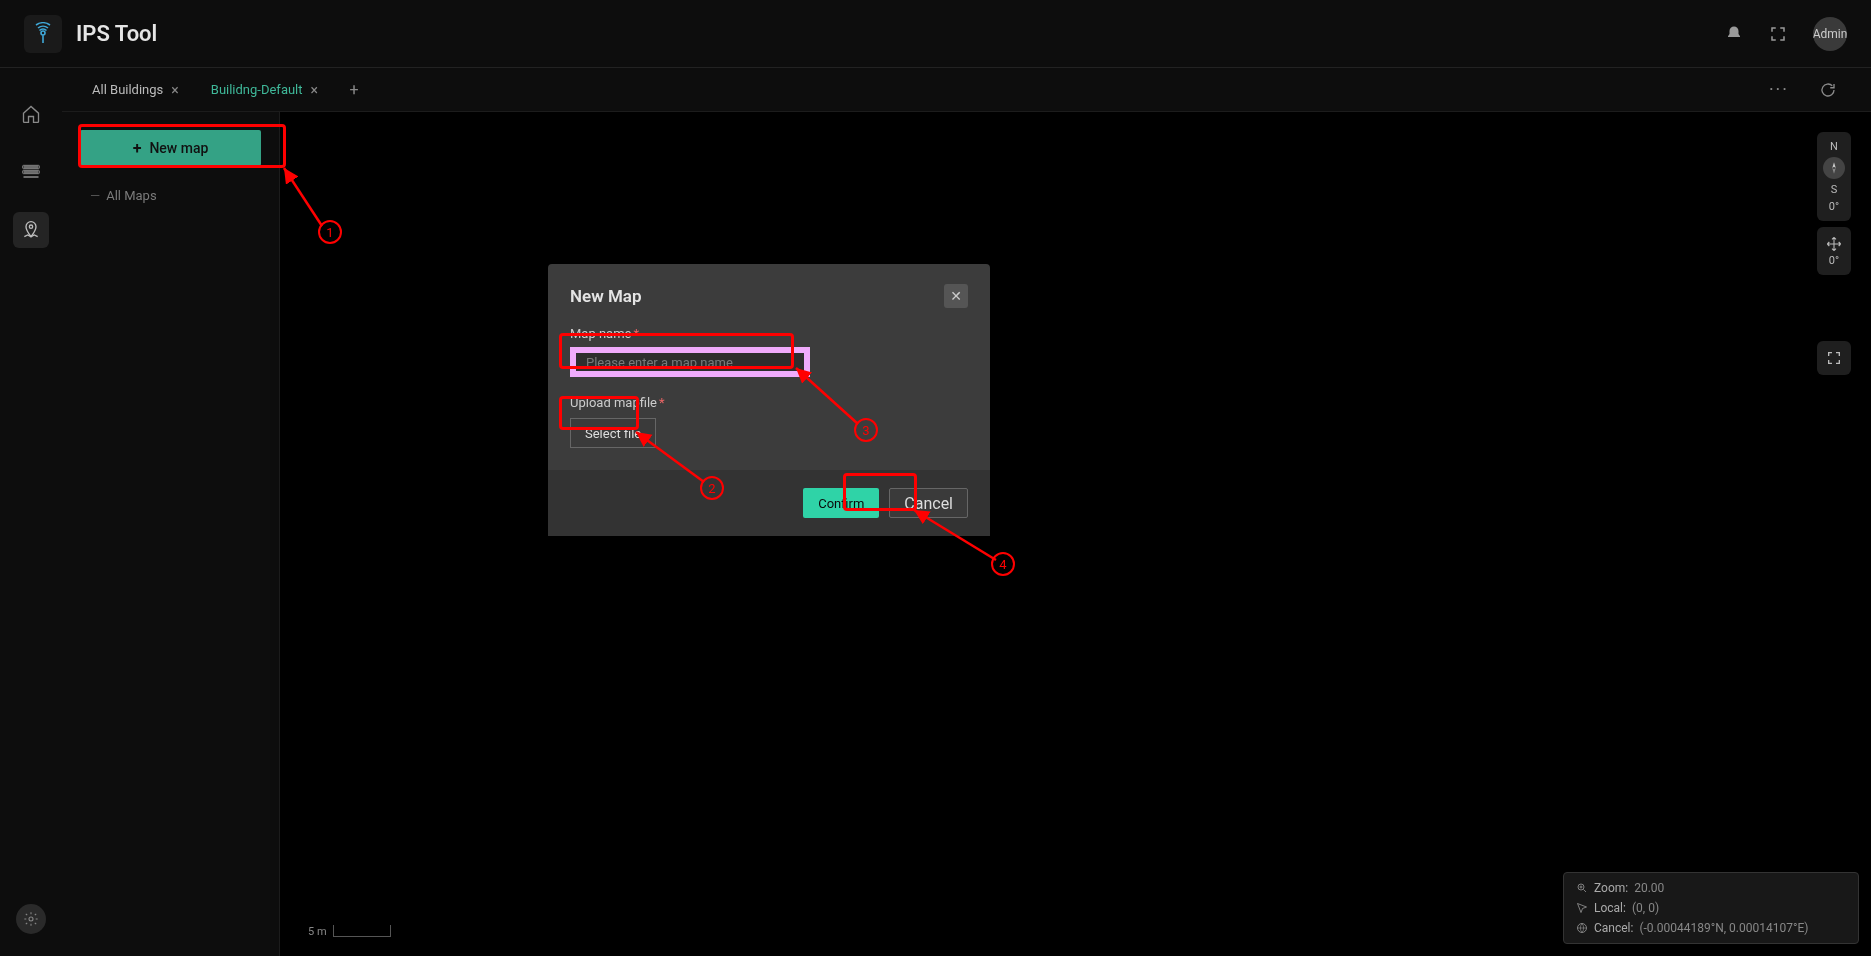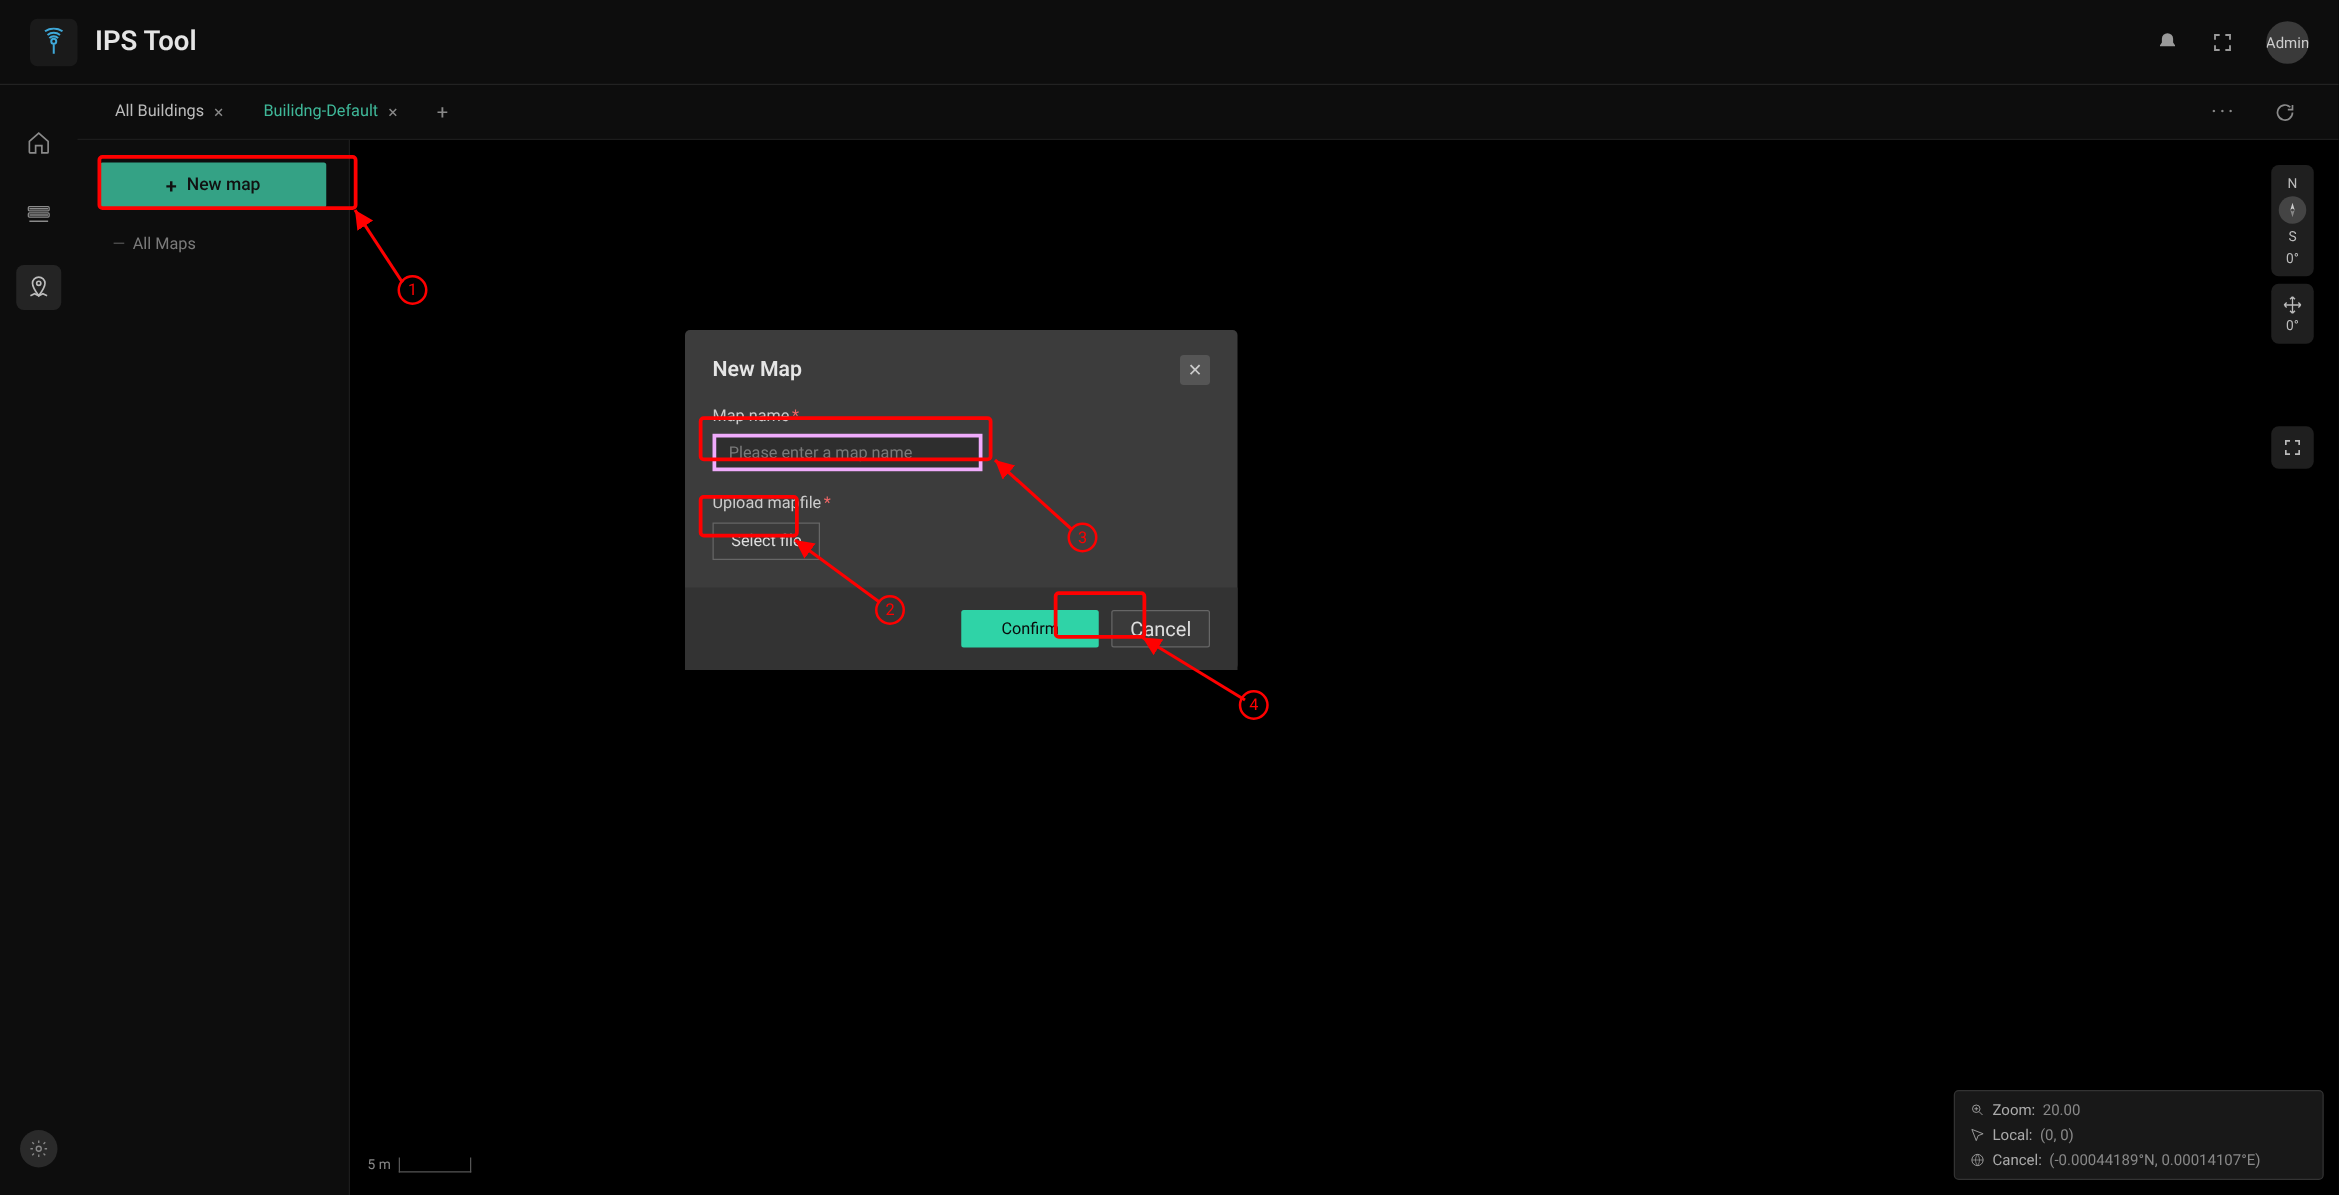--- a/index.html
+++ b/index.html
@@ -45,21 +45,21 @@
 .map-canvas { flex:1; position:relative; background:#000; }
 
 
 .map-ctrls { position:absolute; top:20px; right:20px; display:flex; flex-direction:column; align-items:center; gap:6px; }
 .ctrl-box { width:34px; background:#1f1f1f; border-radius:6px; padding:8px 0; display:flex; flex-direction:column; align-items:center; gap:4px; font-size:11px; color:#bbb; }
 .compass-circle { width:22px; height:22px; border-radius:50%; background:#444; display:flex; align-items:center; justify-content:center; }
 .ctrl-single { width:34px; height:48px; background:#1f1f1f; border-radius:6px; display:flex; flex-direction:column; align-items:center; justify-content:center; gap:2px; font-size:11px; color:#bbb; cursor:pointer; }
 .ctrl-square { width:34px; height:34px; background:#1f1f1f; border-radius:6px; display:flex; align-items:center; justify-content:center; cursor:pointer; color:#bbb; margin-top:60px; }
 
 
-.scale-bar { position:absolute; bottom:18px; left:14px; display:flex; align-items:center; }
+.scale-bar { position:absolute; bottom:18px; left:28px; display:flex; }
 .scale-label { font-size:11px; color:#888; margin-right:6px; }
 .scale-track { width:58px; height:12px; border:1px solid #555; border-top:none; }
 
 
 .info-panel { position:absolute; bottom:12px; right:12px; width:296px; background:rgba(25,25,25,0.95); border:1px solid #333; border-radius:4px; padding:8px 12px; font-size:12px; display:flex; flex-direction:column; gap:6px; }
 .info-row { display:flex; align-items:center; gap:6px; color:#999; }
 .info-key { color:#aaa; }
 .info-val { color:#888; }
 
 
@@ -67,25 +67,25 @@
 .insp-icon { color:#555; }
 
 
 .modal { position:absolute; top:264px; left:548px; width:442px; background:#3c3c3c; border-radius:4px; box-shadow:0 8px 30px rgba(0,0,0,0.6); }
 .modal-header { padding:20px 22px 14px; display:flex; align-items:center; }
 .modal-title { color:#e5e5e5; font-size:17px; font-weight:600; }
 .modal-close { margin-left:auto; width:24px; height:24px; background:#555; color:#ccc; border-radius:3px; display:flex; align-items:center; justify-content:center; cursor:pointer; font-size:14px; }
 .modal-body { padding:0 22px 22px; }
 .form-label { font-size:13px; color:#ccc; margin-top:4px; display:block; }
 .req { color:#e66; margin-left:2px; }
-.text-input { width:216px; height:30px; background:#2e2e2e; border:3px solid #f0abfc; padding:0 10px; color:#ddd; font-size:13px; margin-top:6px; }
+.text-input { width:240px; height:30px; background:#2e2e2e; border:6px solid #f0abfc; padding:0 10px; color:#ddd; font-size:13px; margin-top:6px; }
 .text-input::placeholder { color:#7a7a7a; }
 .select-file-btn { margin-top:8px; height:30px; padding:0 14px; background:#3a3a3a; border:1px solid #666; color:#ddd; font-size:13px; cursor:pointer; }
 .modal-footer { background:#333; padding:18px 22px; display:flex; justify-content:flex-end; gap:10px; }
-.btn-confirm { height:30px; padding:0 32px; background:#2fd3a7; border:none; color:#0a0a0a; font-size:13px; cursor:pointer; border-radius:2px; }
+.btn-confirm { height:30px; padding:0 15px; background:#2fd3a7; border:none; color:#0a0a0a; font-size:13px; cursor:pointer; border-radius:2px; }
 .btn-cancel { height:30px; padding:0 14px; background:#3a3a3a; border:1px solid #666; color:#ddd; font-size:16px; cursor:pointer; border-radius:2px; }
 
 
 .anno-box { position:absolute; border:3px solid #ff0000; border-radius:4px; pointer-events:none; }
 .anno-circle { position:absolute; width:24px; height:24px; border:2px solid #ff0000; border-radius:50%; color:#ff0000; font-size:13px; display:flex; align-items:center; justify-content:center; pointer-events:none; }
 .anno-arrow { position:absolute; pointer-events:none; }
 
 svg { display:block; }
 </style>
 </head>

